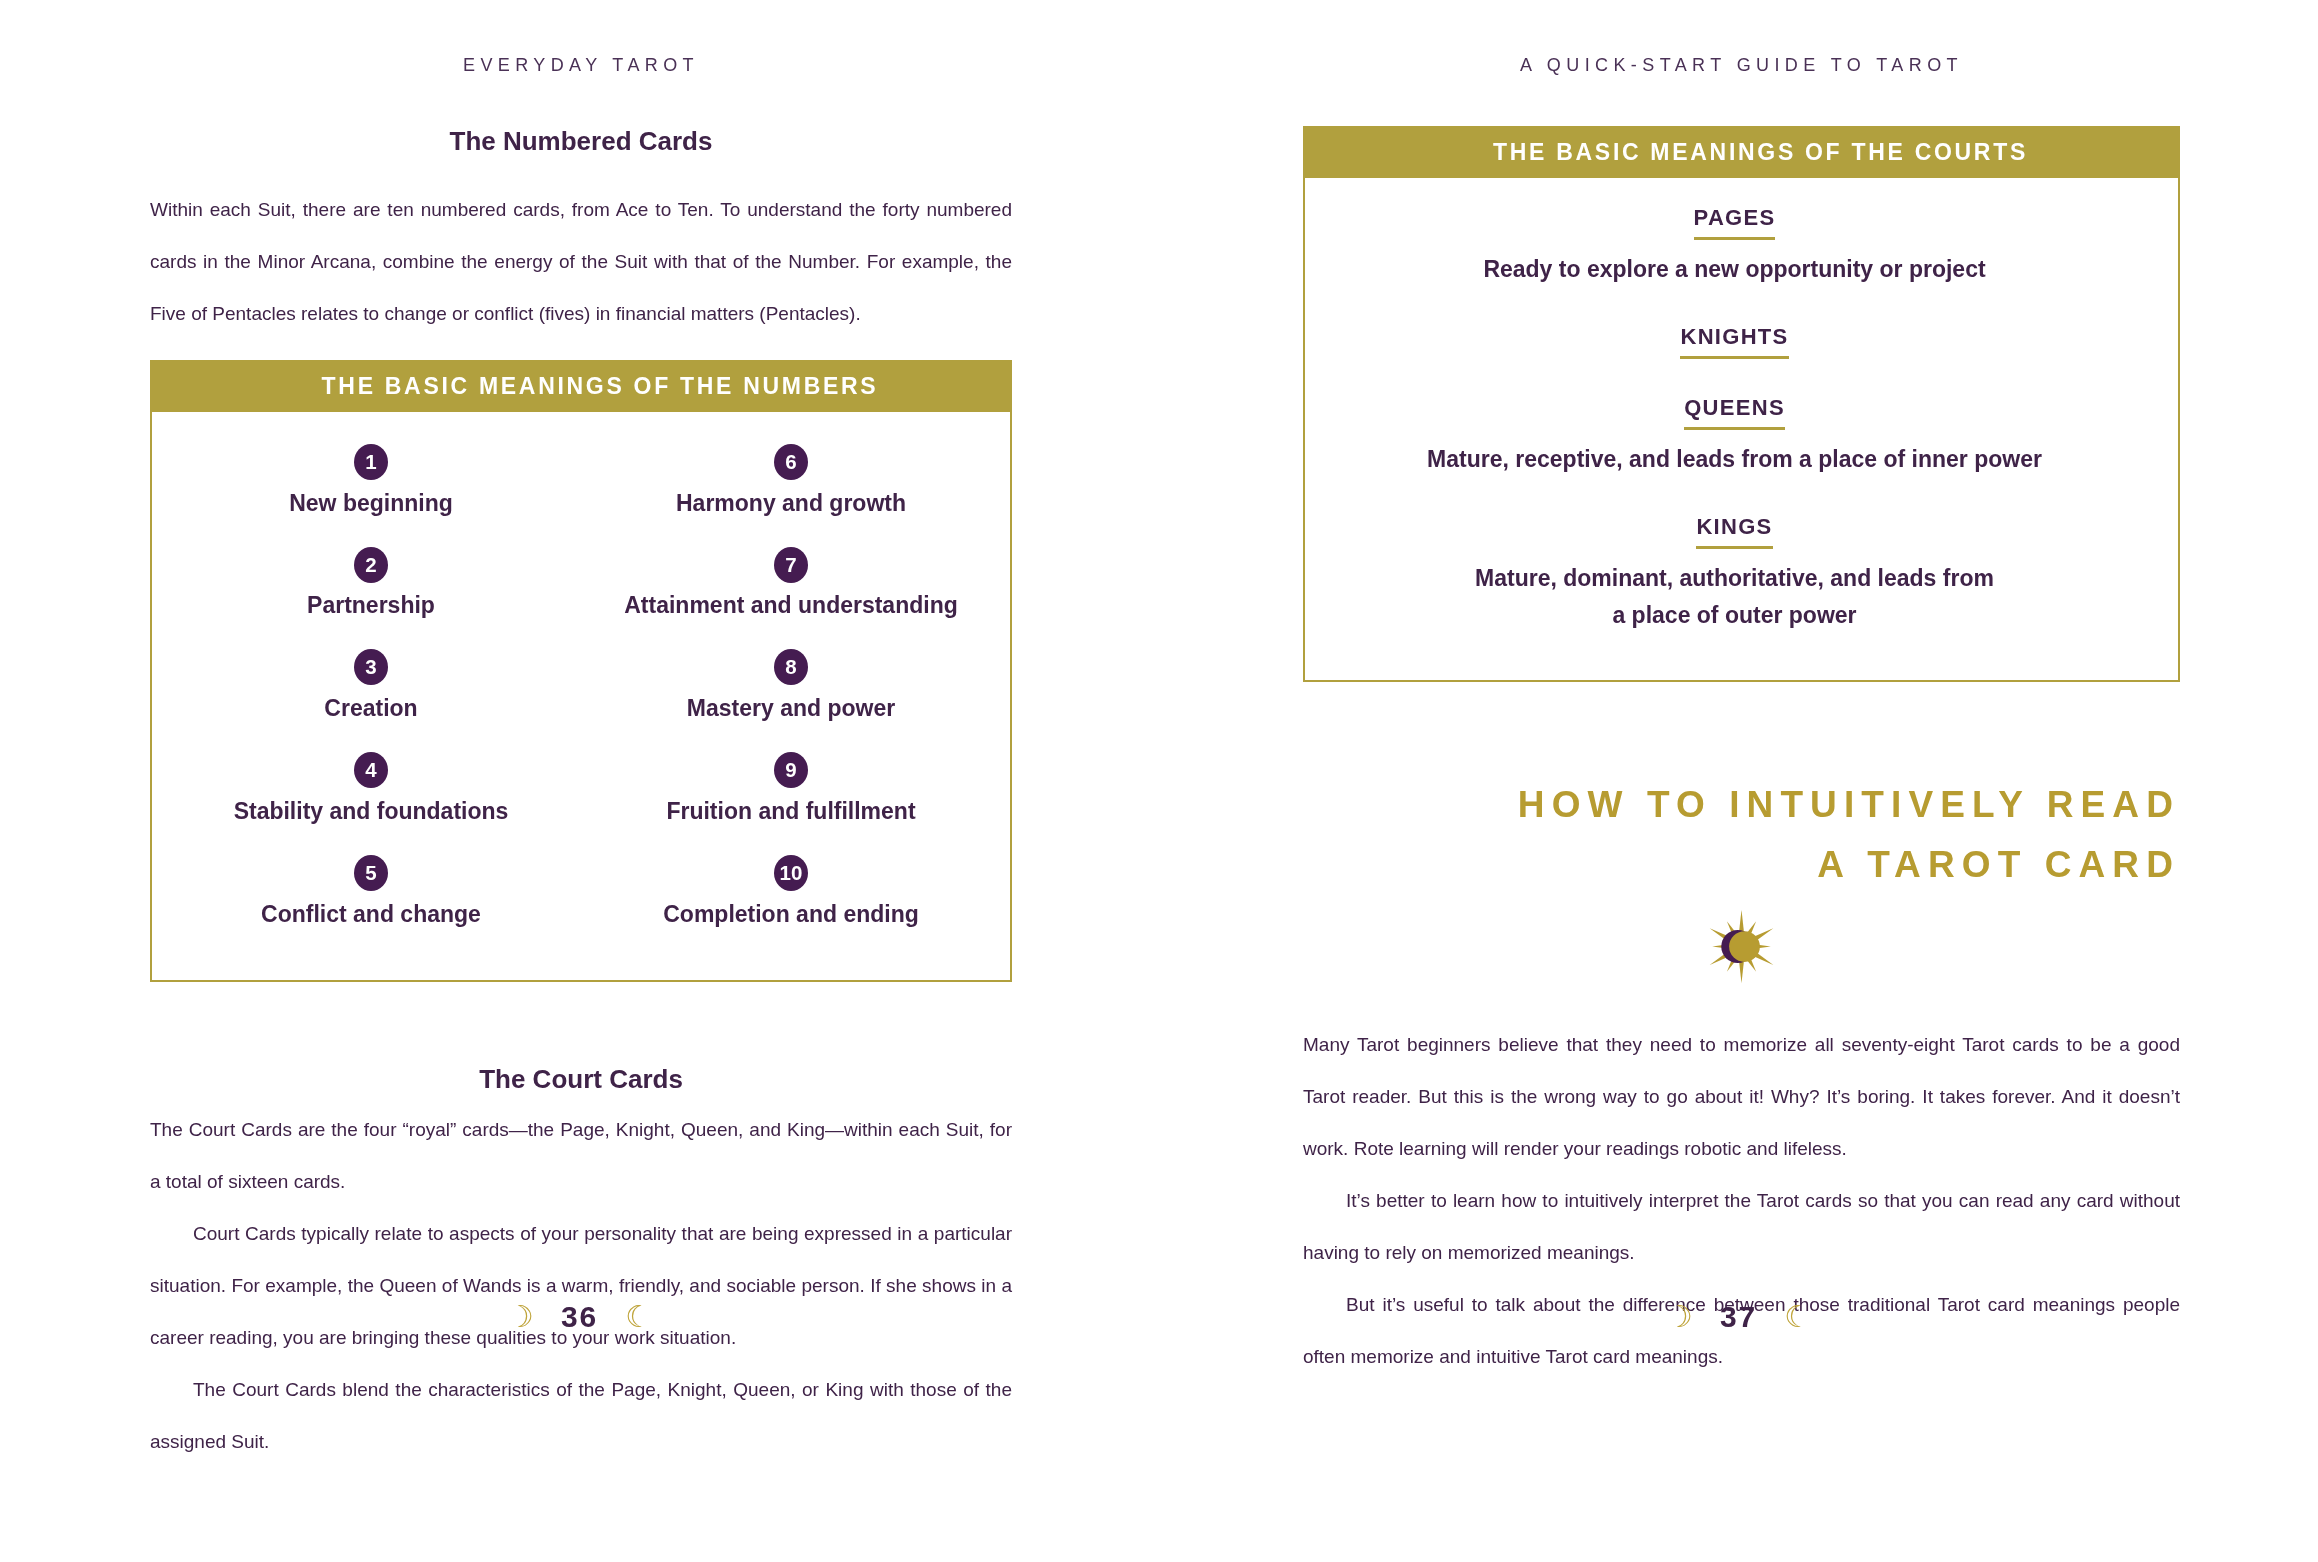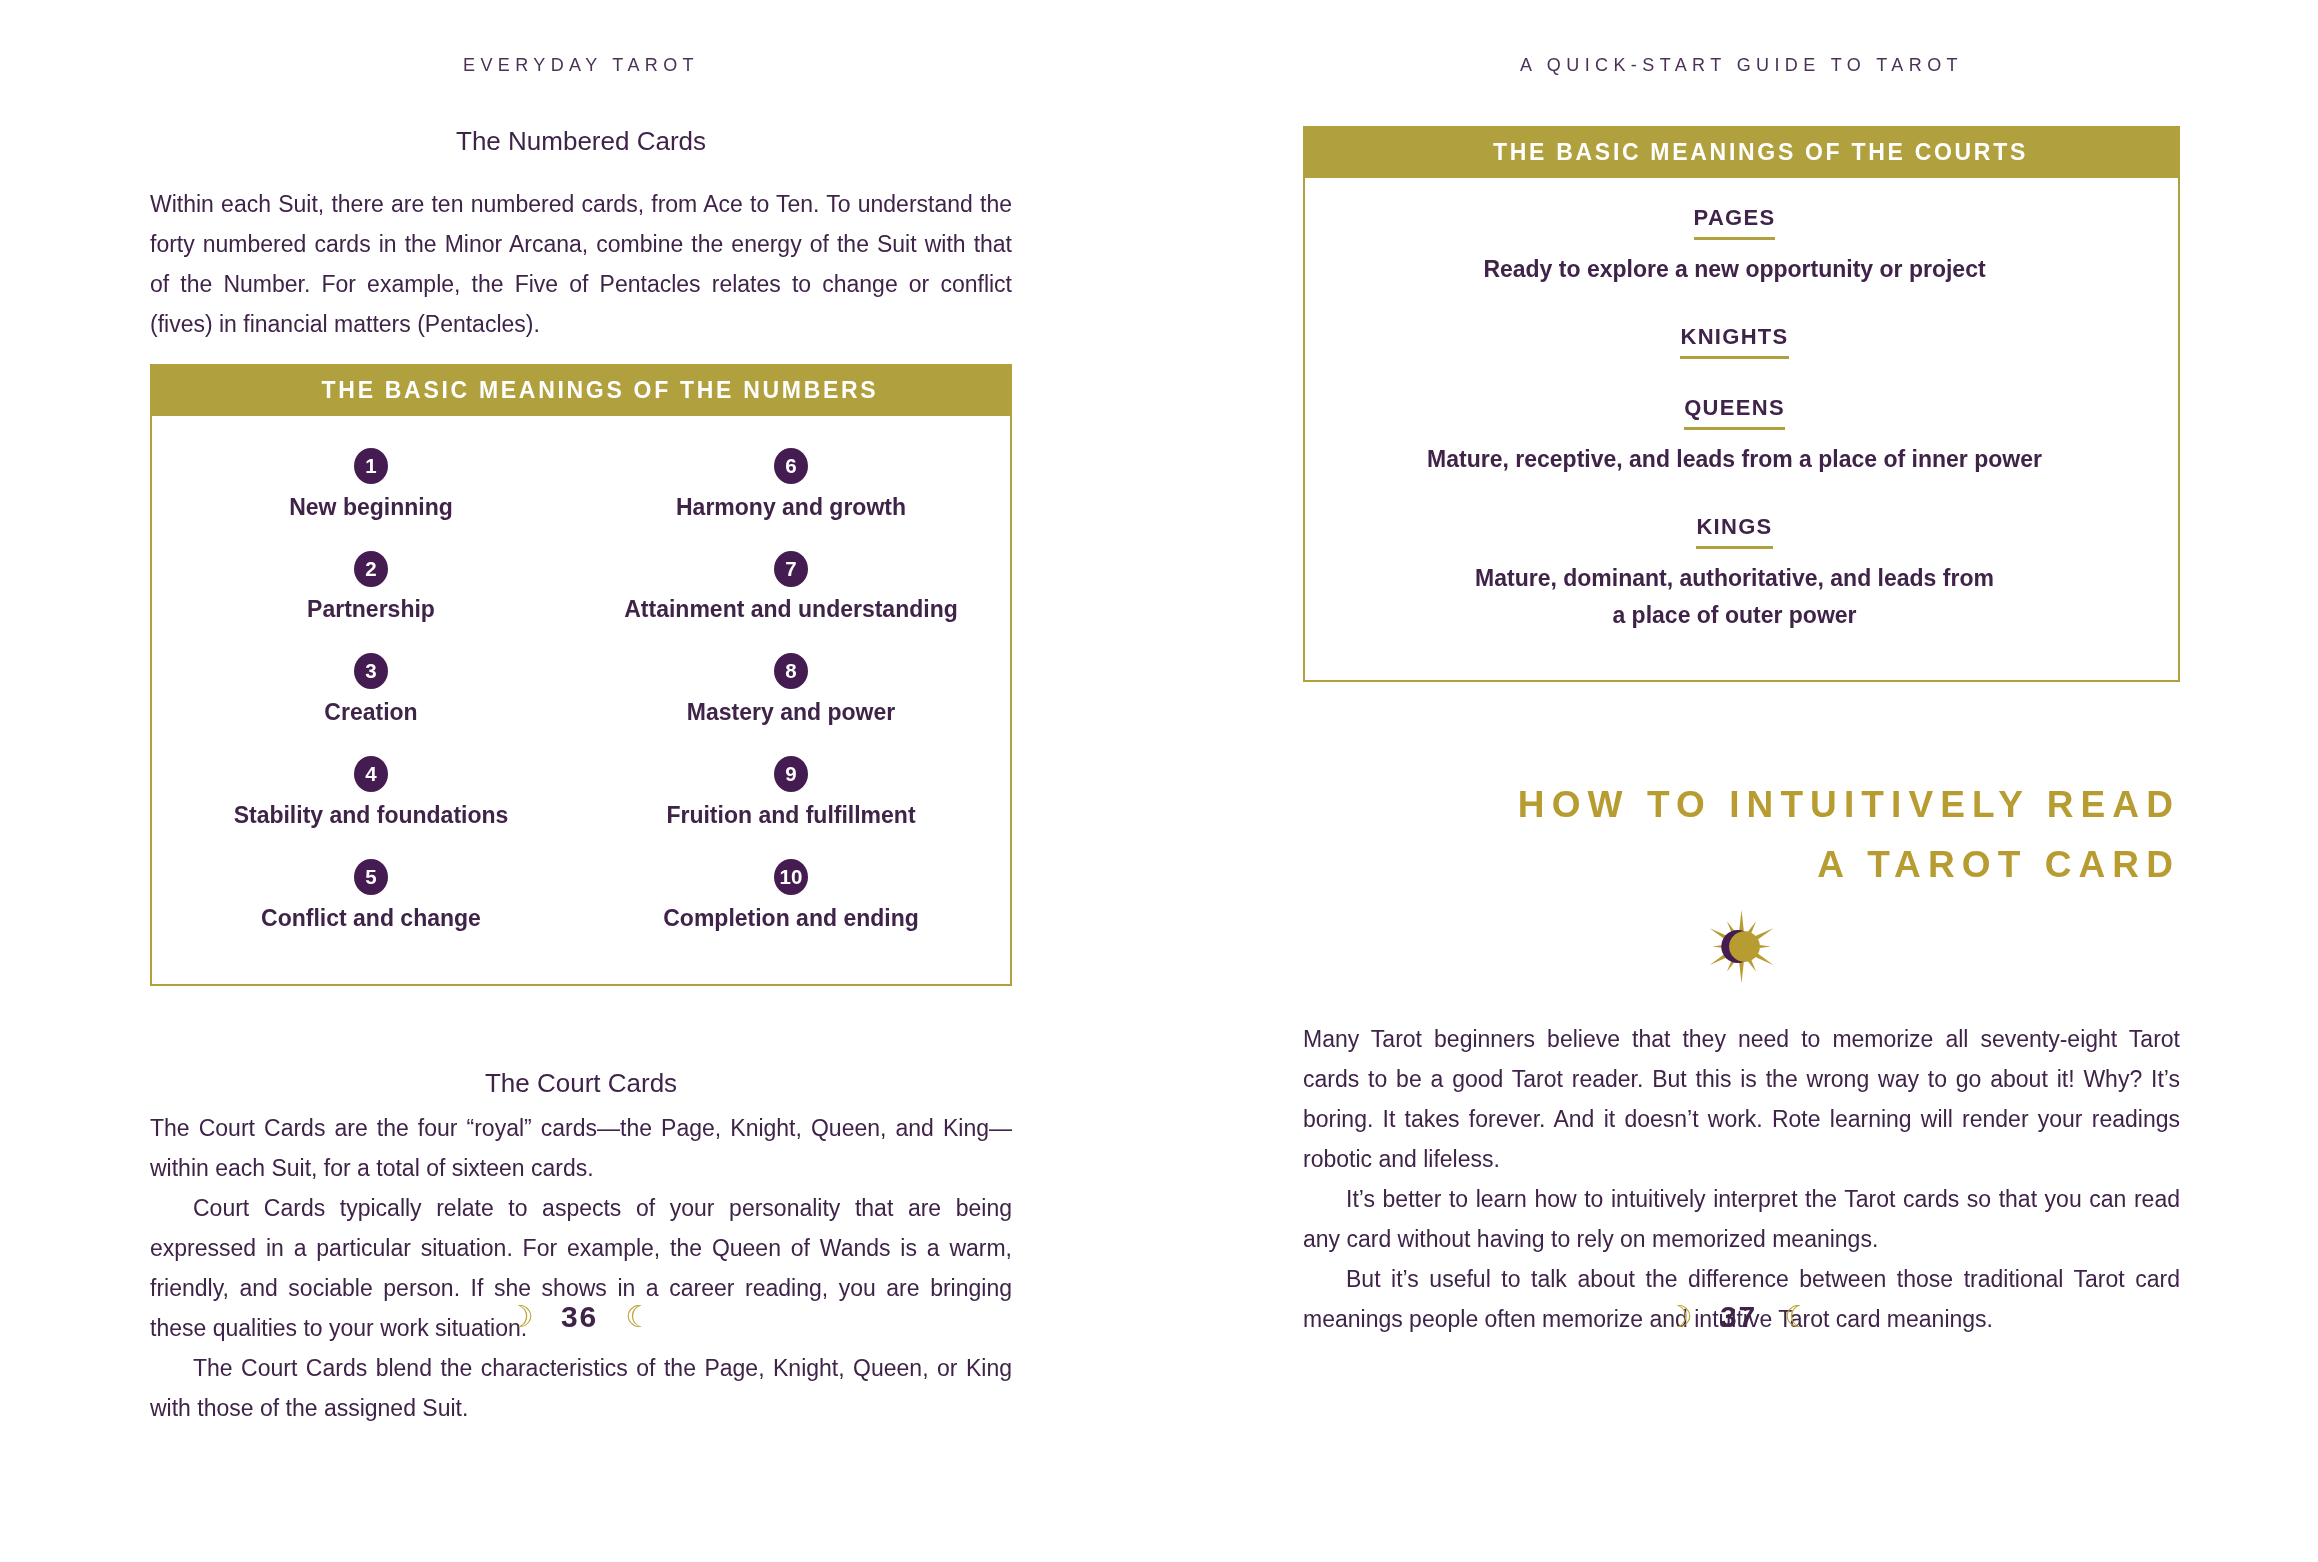--- a/index.html
+++ b/index.html
@@ -22,25 +22,25 @@
   .page-left{padding:55px 147px 0 150px;}
   .page-right{padding:55px 138px 0 144px;}
 
   .running-head{
     text-align:center;
     font-size:18px;letter-spacing:5.4px;font-weight:400;
     color:#4a3156;
     margin-bottom:50px;
   }
   .section-title{
-    text-align:center;font-size:26px;font-weight:400;color:var(--purple);
+    text-align:center;font-size:26px;font-weight:700;color:var(--purple);
     margin-bottom:27px;
   }
   .body-text{
-    font-size:23px;line-height:40px;text-align:justify;
+    font-size:19px;line-height:52px;text-align:justify;
     color:var(--purple);hyphens:manual;
   }
   .indent{text-indent:43px;}
 
   
   .info-box{
     border:2.7px solid var(--gold);
     margin-top:9px;
   }
   .info-box-header{

